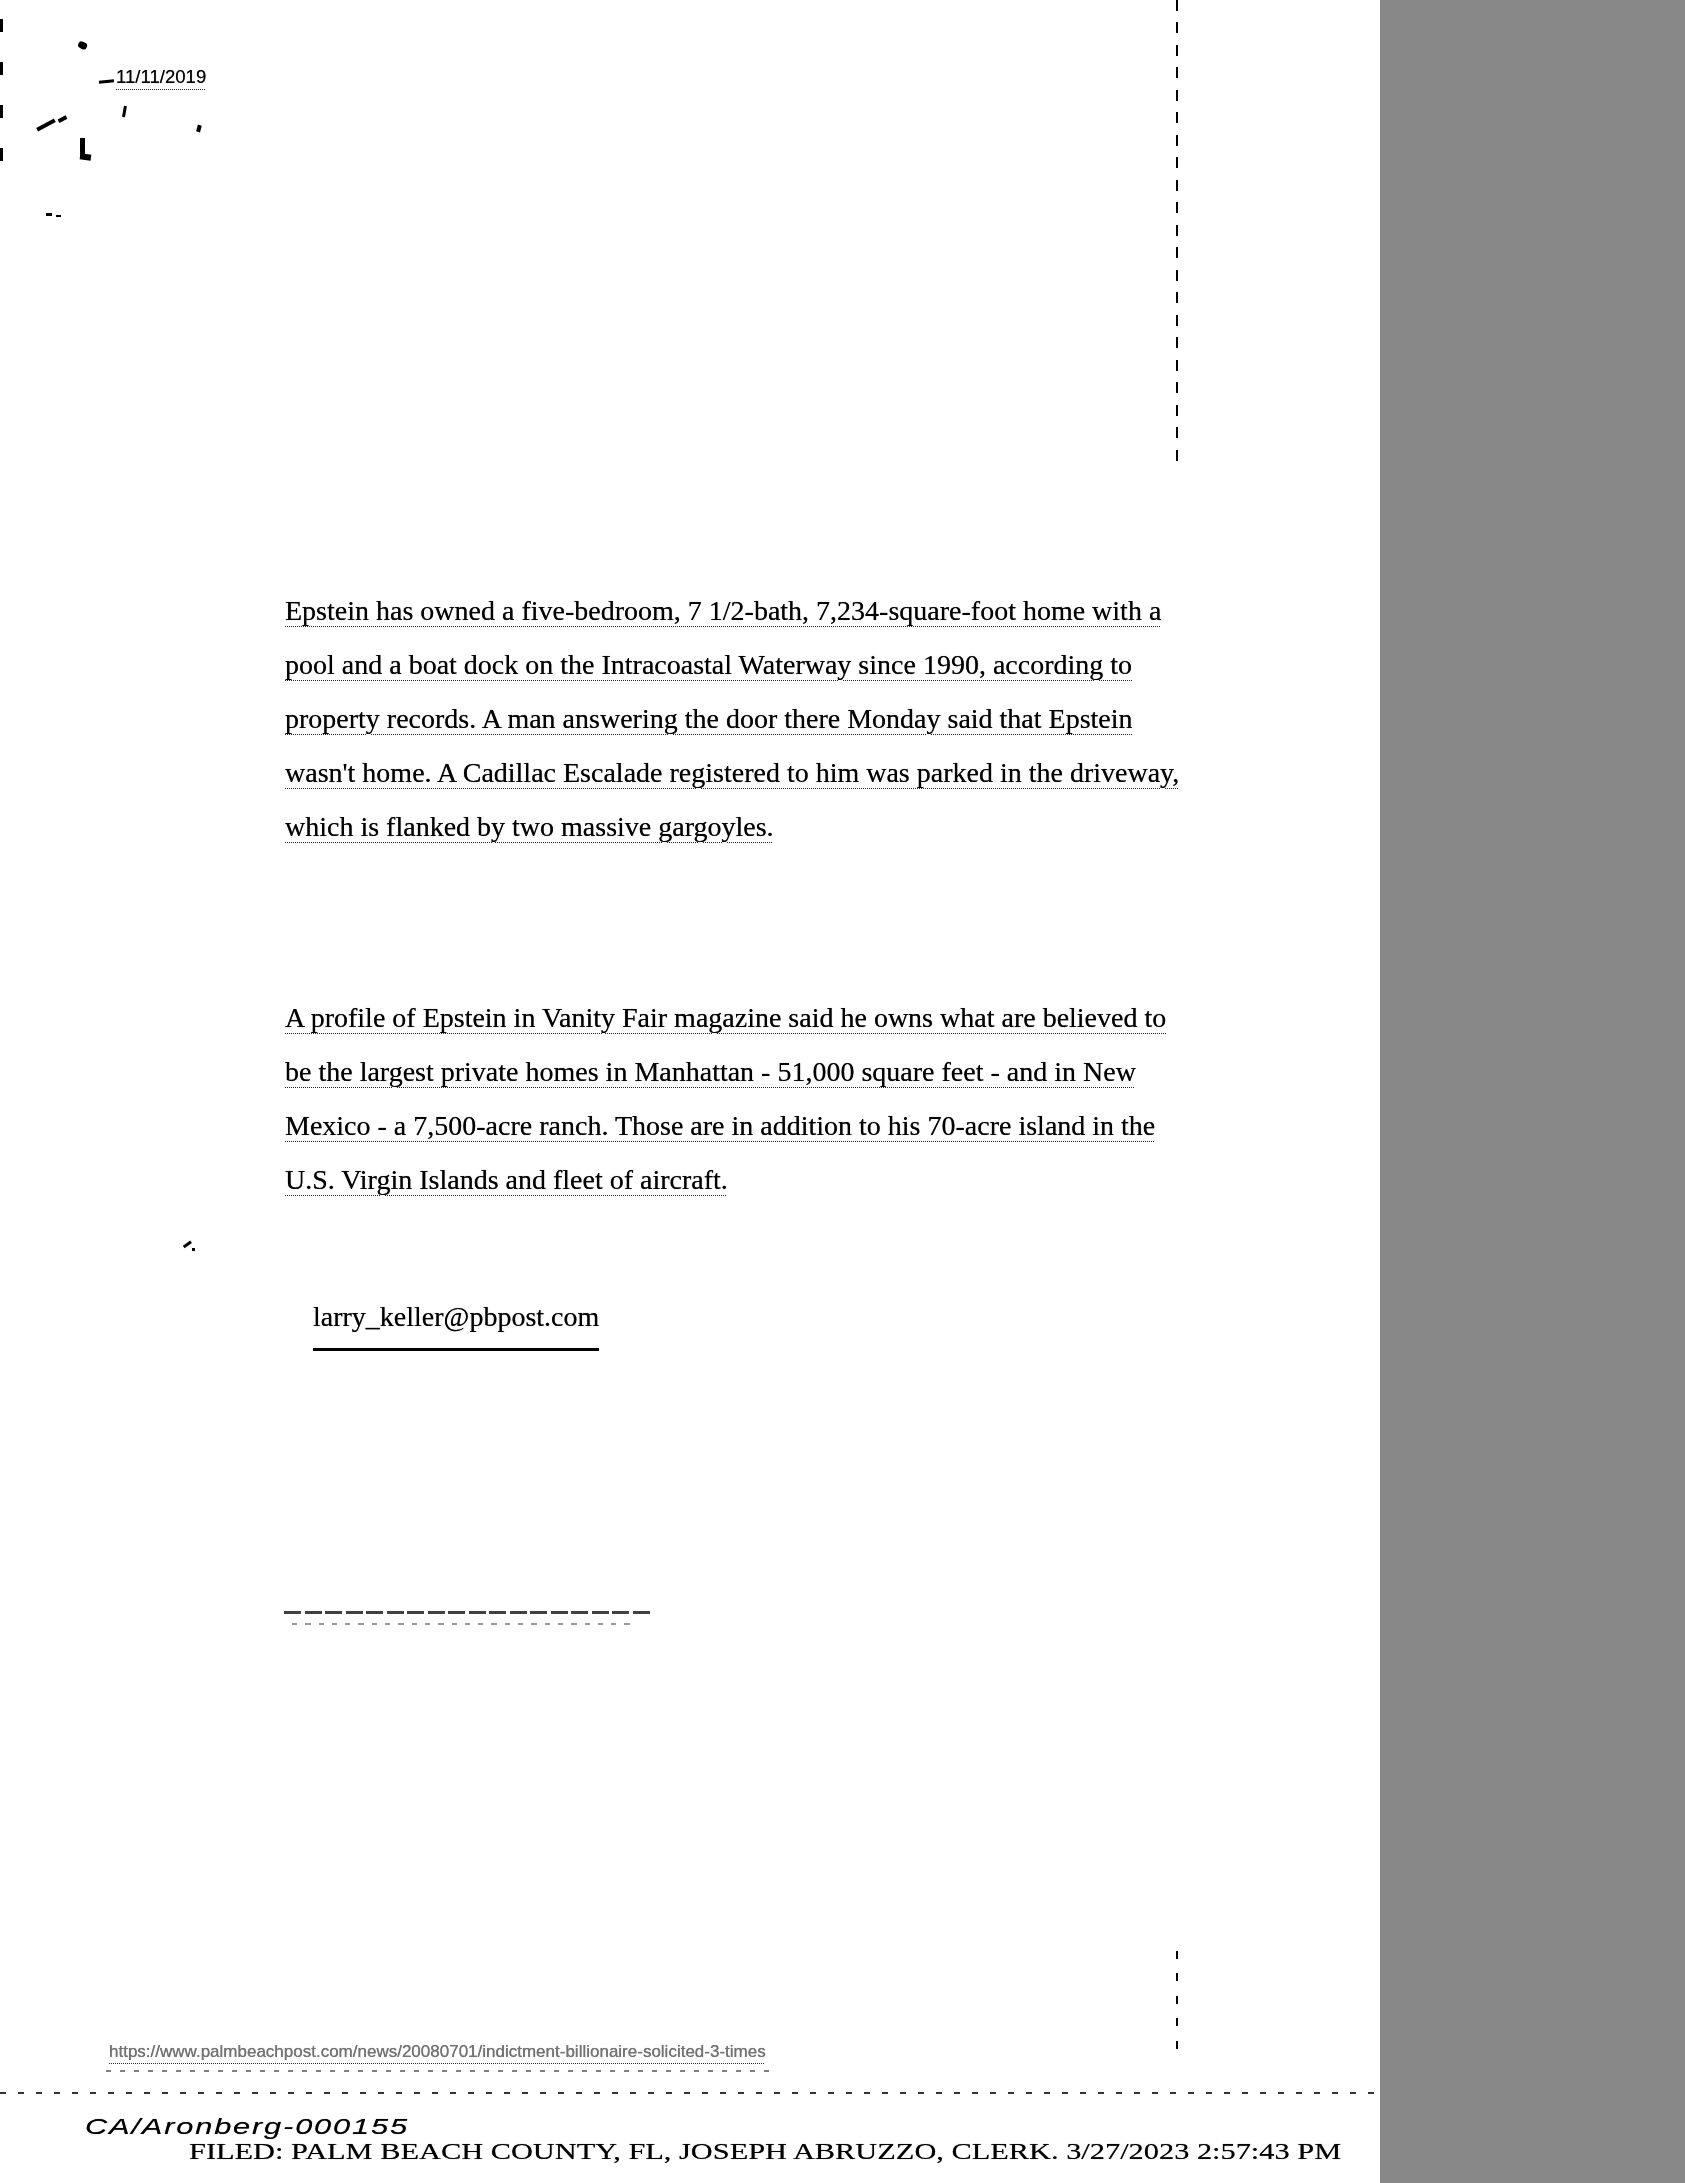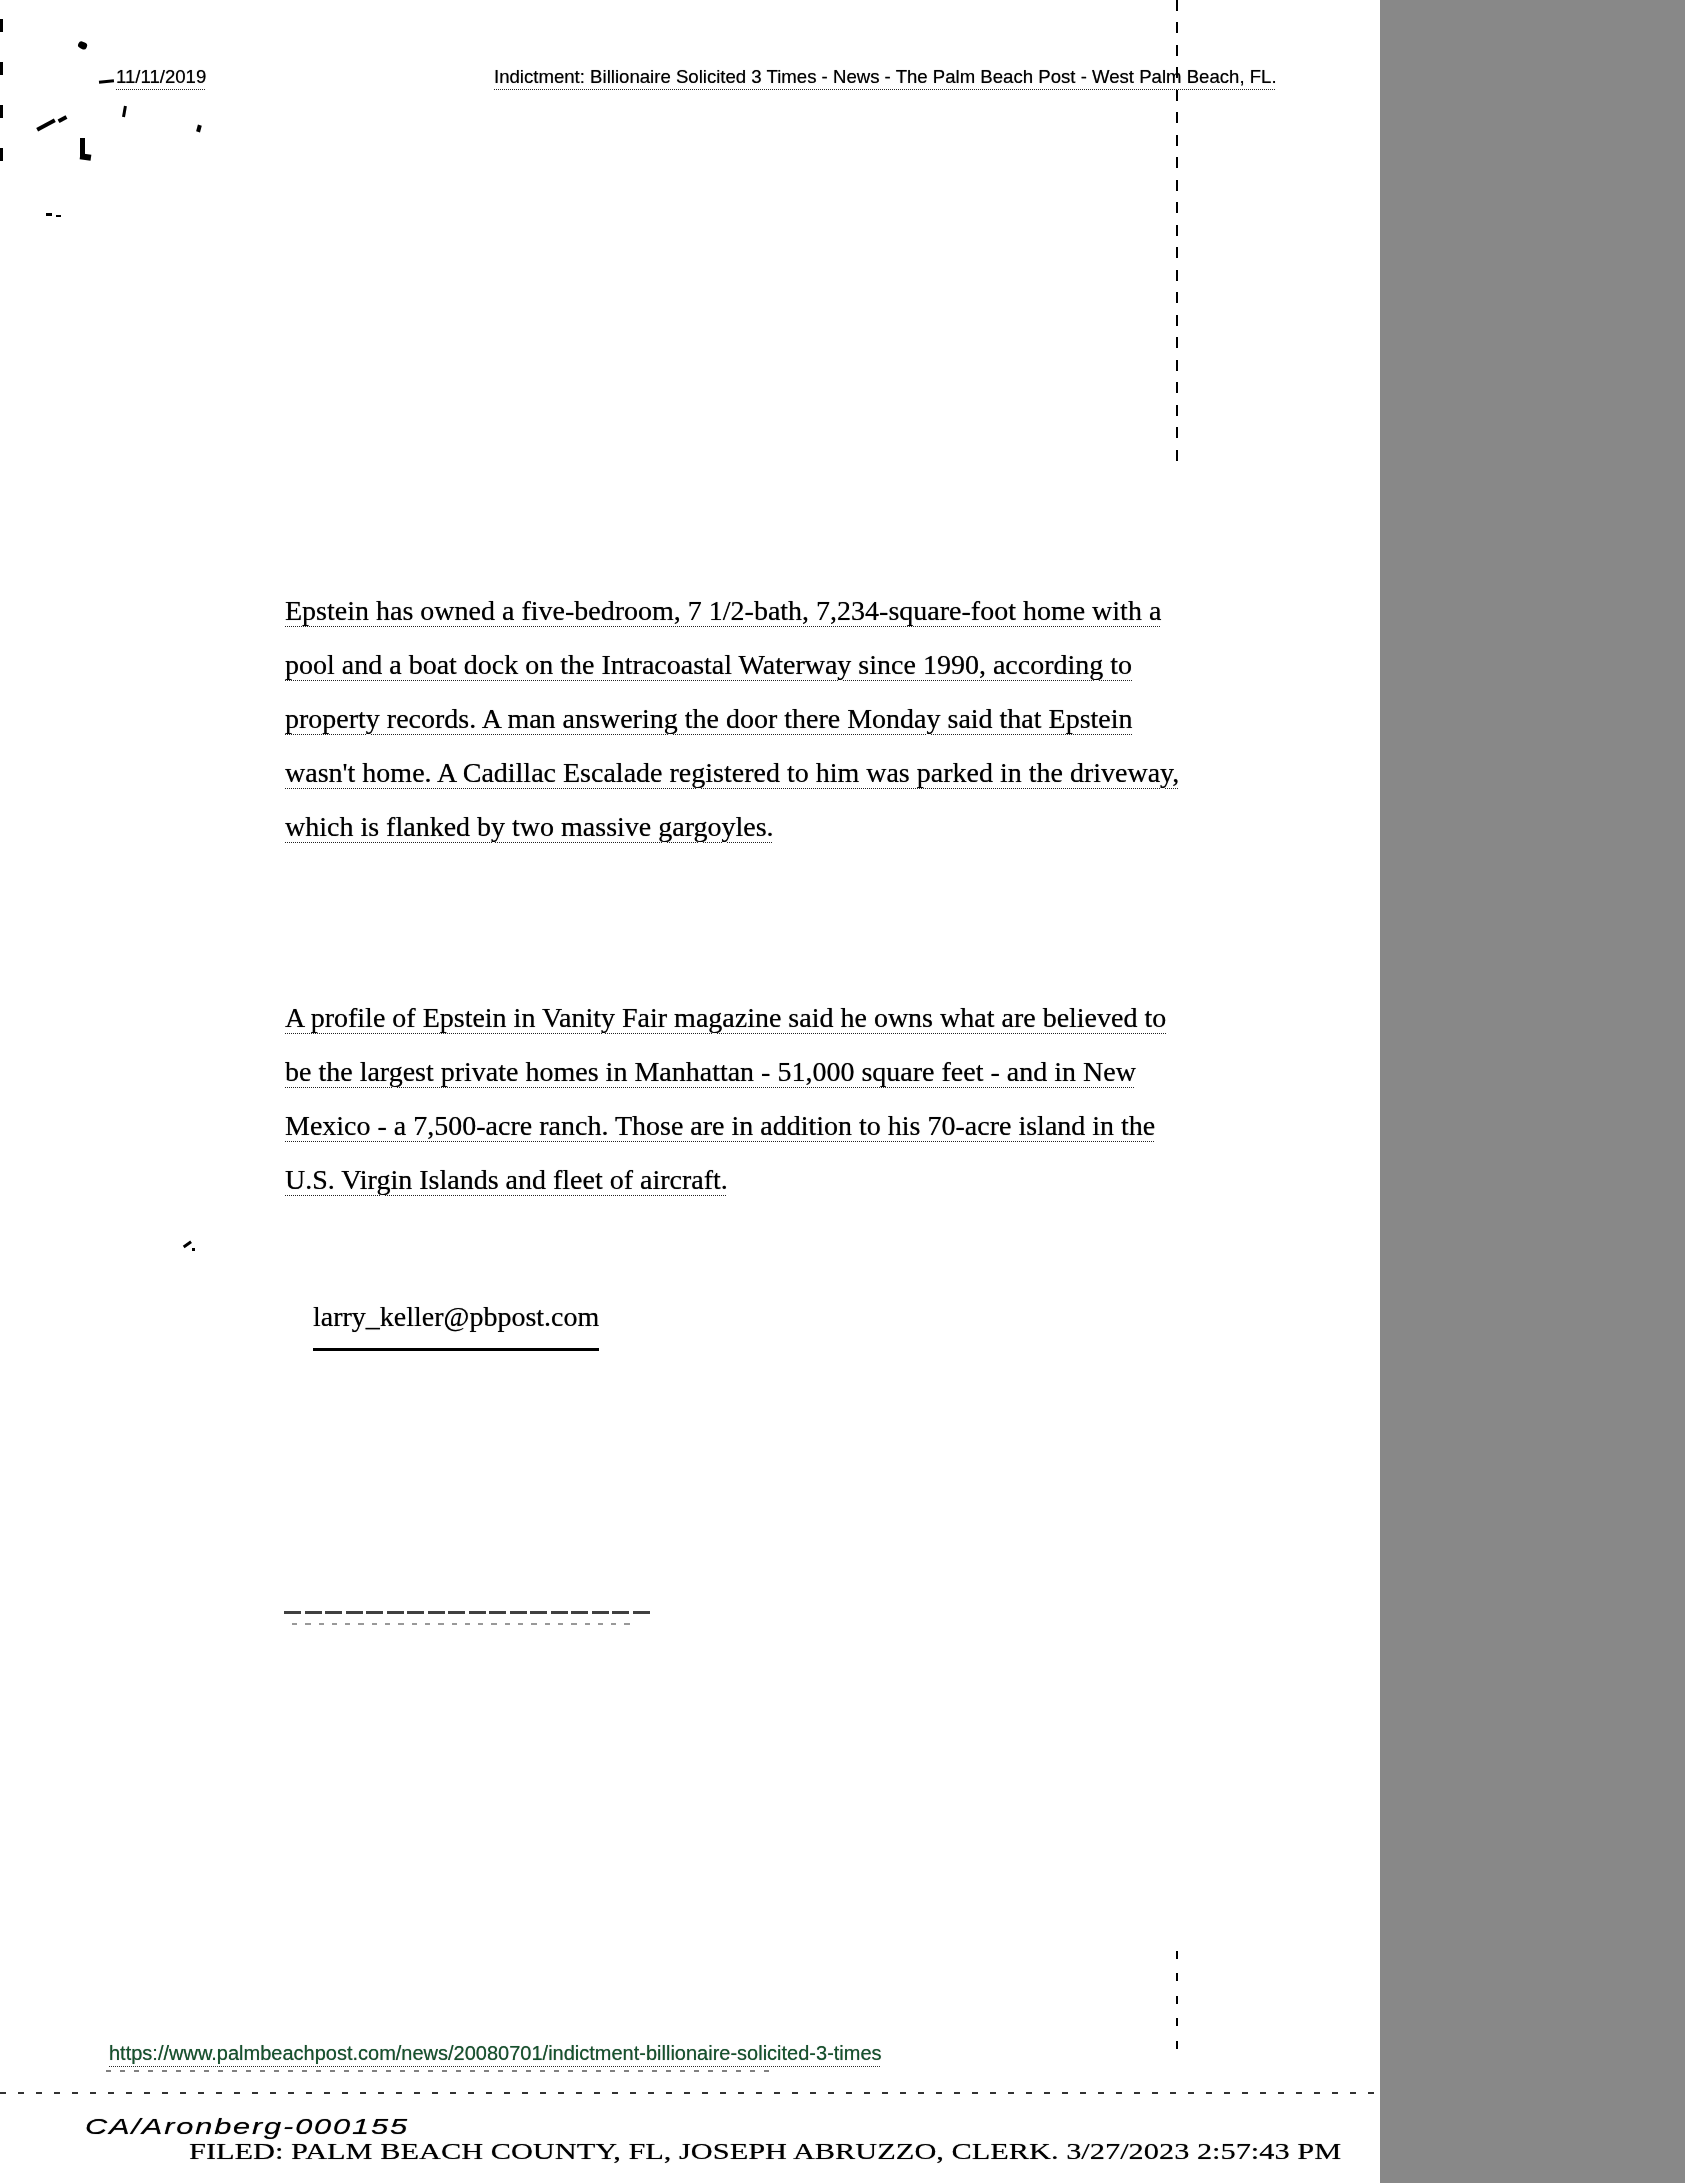--- a/index.html
+++ b/index.html
@@ -38,21 +38,21 @@
   .email{
     display:inline-block;
     border-bottom:3.3px solid #000;
     padding-bottom:4px;
     white-space:pre;
   }
   
   .ftr{
     position:absolute;
     font-family:"Liberation Sans", sans-serif;
-    font-size:20px;color:#14532d;
+    font-size:17px;color:#737373;
     text-shadow:0 0 0.7px rgba(0,0,0,.6);
   }
   .ftr-url{left:109px;top:2042px;}
   .ftr-page{left:1539px;top:1987px;}
   
   .bates{
     position:absolute;left:85px;top:2114px;
     font-family:"Liberation Sans", sans-serif;
     font-size:22px;font-style:oblique;
     letter-spacing:1.3px;
@@ -97,21 +97,20 @@
     opacity:.4;
   }
   .speck{position:absolute;background:#000;}
 </style>
 </head>
 <body>
 
 <div class="page">
 
   <div class="hdr hdr-date dotted-u">11/11/2019</div>
-  <div class="hdr hdr-title dotted-u">Indictment: Billionaire Solicited 3 Times - News - The Palm Beach Post - West Palm Beach, FL.</div>
 
   <div class="article">
     <p class="dotted-u">Epstein has owned a five-bedroom, 7 1/2-bath, 7,234-square-foot home with a
 pool and a boat dock on the Intracoastal Waterway since 1990, according to
 property records. A man answering the door there Monday said that Epstein
 wasn't home. A Cadillac Escalade registered to him was parked in the driveway,
 which is flanked by two massive gargoyles.</p>
     <p class="dotted-u">A profile of Epstein in Vanity Fair magazine said he owns what are believed to
 be the largest private homes in Manhattan - 51,000 square feet - and in New
 Mexico - a 7,500-acre ranch. Those are in addition to his 70-acre island in the

